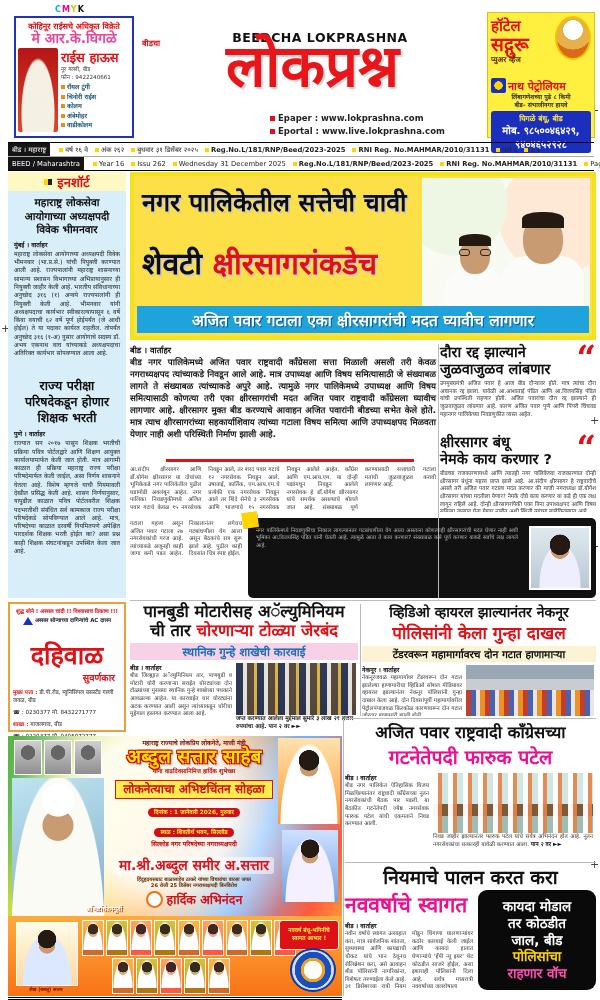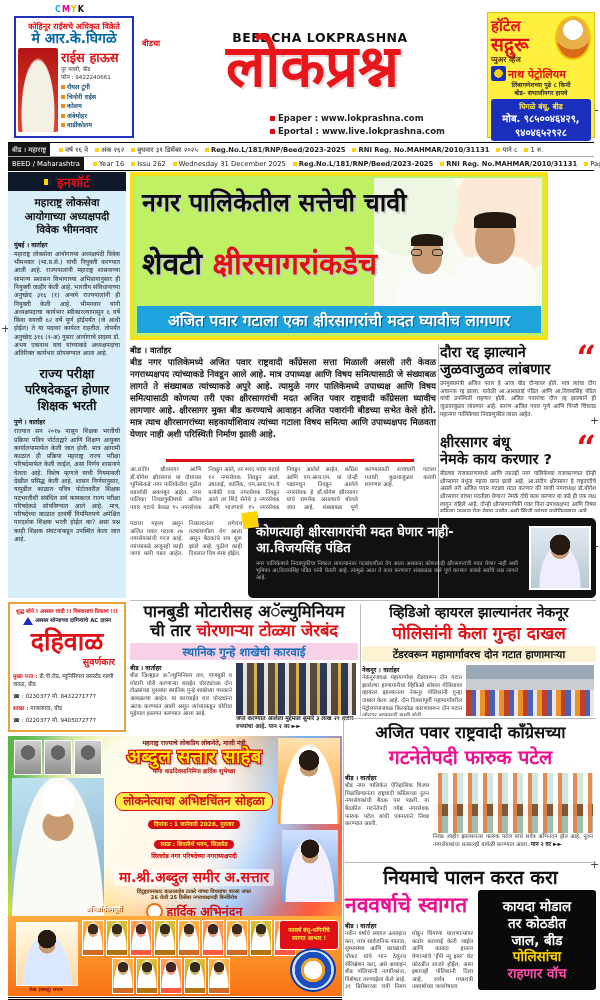--- a/index.html
+++ b/index.html
@@ -13,21 +13,21 @@
   
   .plus{position:absolute;font-size:11px;color:#444}
   .cmyk{font-size:8px;font-weight:bold;letter-spacing:1px}
   .cmyk span:nth-child(1){color:#00aeef}.cmyk span:nth-child(2){color:#ec008c}
   .cmyk span:nth-child(3){color:#d8c400}.cmyk span:nth-child(4){color:#111}
 
   
   .ricead{left:14px;top:16px;width:120px;height:122px;border:2px solid #2233bb;background:#fff;
           box-sizing:border-box;padding:2px;text-align:center}
   .ricead .h{font-size:8px;color:#e01116;font-weight:bold}
-  .ricead .n{font-size:14px;color:#0369a1;font-weight:bold;line-height:1.1}
+  .ricead .n{font-size:14px;color:#ec4899;font-weight:bold;line-height:1.1}
   .ricead .row{display:flex;margin-top:2px;text-align:left}
   .ricebag{width:40px;height:84px;border-radius:2px;flex:none;margin-right:3px;
     background:radial-gradient(ellipse at 50% 78%,#f4f0e4 0 16px,transparent 17px),
                linear-gradient(#b51515,#e0452c)}
   .ricead .shop{font-size:13px;color:#e01116;font-weight:bold}
   .ricead .sm{font-size:5.6px;color:#333;line-height:1.3}
   .ricead li{list-style:none;font-size:6.4px;color:#1a5276;font-weight:bold;line-height:1.5;white-space:nowrap}
   .ricead li::before{content:"";display:inline-block;width:4px;height:4px;background:#f08a1d;margin-right:2px}
   .ricead ul{margin:2px 0 0;padding:0}
 
@@ -38,60 +38,60 @@
   .urls{left:270px;top:112px;font-size:8.5px;font-weight:bold;color:#222;line-height:1.5}
   .urls .sq{display:inline-block;width:5px;height:5px;background:#e01116;margin-right:3px}
 
   .hotelad{left:487px;top:12px;width:108px;height:126px;background:#ffef3e;border:1px solid #d8c020;
            box-sizing:border-box;padding:2px 3px;text-align:left}
   .hotelad .l1{font-size:15px;color:#e01116;font-weight:bold}
   .hotelad .l2{font-size:19px;color:#e01116;font-weight:bold;line-height:1}
   .hotelad .l3{font-size:7.5px;color:#5a2d00;font-weight:bold}
   .saint{position:absolute;right:3px;top:3px;width:32px;height:40px;border-radius:50%;
          border:2px solid #f2c200;background:radial-gradient(circle at 50% 30%,#fff 0 30%,#e8b04a 31% 60%,#d86a1a 61%)}
-  .bprow{display:flex;align-items:center;margin-top:2px}
+  .bprow{display:flex;align-items:center;margin-top:14px}
   .bplogo{width:15px;height:15px;background:#1b2fbf;border-radius:2px;margin-right:2px;flex:none;
           background-image:radial-gradient(circle,#ffd400 0 4px,#1b2fbf 4.5px)}
   .hotelad .np{font-size:11px;color:#e01116;font-weight:bold}
   .hotelad .ad{font-size:6.2px;color:#333;font-weight:bold;text-align:center;line-height:1.25}
   .bluebox{margin-top:2px;background:#1b2fbf;border-radius:3px;padding:2px;text-align:center}
   .bluebox .o{font-size:7.5px;color:#ffe93c;font-weight:bold}
   .bluebox .p{font-size:10px;color:#fff;font-weight:bold}
 
   
   .infobar{left:8px;top:142px;width:586px;border-top:1.6px solid #000;border-bottom:1.6px solid #000}
   .irow{display:flex;align-items:center;height:13px;font-size:6.8px;color:#222;white-space:nowrap}
   .irow+.irow{border-top:1px solid #aaa}
   .icell{display:flex;align-items:center;margin-right:7px}
   .icell .sq{width:4px;height:4px;background:#ffd400;margin-right:2px;flex:none}
   .icell.first{background:#151515;color:#fff;padding:0 4px;margin-right:9px;height:100%;align-items:center}
 
   
-  .inshort-h{left:8px;top:172px;width:118px;height:19px;background:#0f172a;display:flex;align-items:center;justify-content:center}
+  .inshort-h{left:8px;top:172px;width:118px;height:19px;background:#fef9c3;display:flex;align-items:center;justify-content:center}
   .inshort-h .ic{width:8px;height:6px;background:linear-gradient(90deg,#ffd400 50%,#222 50%);margin-right:5px}
   .inshort-h .t{color:#e01116;font-weight:bold;font-size:13px}
   .inshort-box{left:8px;top:191px;width:118px;height:407px;background:#d8eef9;box-sizing:border-box;padding:5px 6px;overflow:hidden}
   .ins-t1{font-size:10.5px;font-weight:bold;text-align:center;line-height:1.3}
-  .ins-t2{font-size:12.5px;font-weight:bold;text-align:center;line-height:1.3;margin-top:8px}
+  .ins-t2{font-size:12.5px;font-weight:bold;text-align:center;line-height:1.3;margin-top:20px}
   .dl{font-size:6.3px;font-weight:bold;margin-top:3px}
   .ins-b{font-size:6.1px;line-height:1.36;text-align:justify;color:#222;margin-top:1px}
 
   .dahiwal{left:8px;top:602px;width:118px;height:130px;border:2px solid #e8a13c;background:#fff;
            box-sizing:border-box;padding:3px;text-align:center}
   .dahiwal .top{font-size:5.4px;color:#e01116;font-weight:bold}
   .dahiwal .sub{font-size:5.4px;color:#223;font-weight:bold;margin-top:1px}
   .dahiwal .tri{display:inline-block;width:0;height:0;border-left:5px solid transparent;border-right:5px solid transparent;
                 border-bottom:8px solid #1b2fbf;vertical-align:middle;margin-right:2px}
-  .dahiwal .nm{font-size:25px;color:#e01116;font-weight:bold;line-height:1.05;margin-top:4px;font-family:Liberation Serif, serif}
+  .dahiwal .nm{font-size:25px;color:#e01116;font-weight:bold;line-height:1.05;margin-top:20px;font-family:Liberation Mono, monospace}
   .dahiwal .tp{font-size:9.5px;color:#e01116;font-weight:bold;text-align:right;padding-right:6px}
   .dahiwal .ad{font-size:5.6px;text-align:left;line-height:1.45;margin-top:4px;color:#222}
   .dahiwal .lab{color:#e01116;font-weight:bold}
 
   
-  .headbox{left:130px;top:172px;width:418px;height:168px;border:4px solid #f3e11c;background:#bef264;box-sizing:border-box}
+  .headbox{left:130px;top:172px;width:466px;height:168px;border:4px solid #f3e11c;background:#fde047;box-sizing:border-box}
   .hphoto{position:absolute;right:2px;top:2px;width:168px;height:130px;
           background:radial-gradient(circle at 20% 20%,#eef7e3 0 30%,transparent 31%),
                      radial-gradient(circle at 80% 30%,#fde9d6 0 35%,transparent 36%),
                      linear-gradient(135deg,#fdfdf6,#f3f8ec)}
   .man{position:absolute;bottom:0}
   .man .torso{position:absolute;bottom:0;left:50%;transform:translateX(-50%);background:#fbfbf9;border-radius:24px 24px 0 0}
   .man .face{position:absolute;left:50%;transform:translateX(-50%);background:#c89b72;border-radius:46%}
   .man .hair{position:absolute;left:50%;transform:translateX(-50%);background:#241a12;border-radius:44% 44% 0 0}
   .glasses{position:absolute;border:1.5px solid #222;border-radius:3px;width:9px;height:5px}
   .h1line{position:absolute;left:8px;top:8px;font-size:25px;font-weight:bold;color:#0c0c0c;
@@ -152,21 +152,21 @@
 
   .vid-h1{font-size:14px;font-weight:bold;text-align:center;white-space:nowrap}
   .vid-h2{font-size:17px;font-weight:bold;color:#e01116;text-align:center;white-space:nowrap}
   .vid-sub{font-size:10.5px;font-weight:bold;text-align:center;background:#fcf3d4;margin-top:2px;padding:1px 0}
 
   .fk-h1{font-size:16.5px;font-weight:bold;text-align:center;white-space:nowrap}
   .fk-h2{font-size:19.5px;font-weight:bold;color:#ec0f8f;text-align:center;white-space:nowrap}
 
   .ny-h1{font-size:19px;font-weight:bold;text-align:center;white-space:nowrap}
   .ny-h2{font-size:21px;font-weight:bold;color:#ec0f8f;white-space:nowrap}
-  .nybox{position:absolute;left:133px;top:26px;width:118px;height:100px;background:#0a0a0a;border-radius:3px;
+  .nybox{position:absolute;left:133px;top:26px;width:118px;height:100px;background:#0a0a0a;border-radius:9px;
          display:flex;flex-direction:column;align-items:center;justify-content:center;line-height:1.25}
   .nybox span{font-size:13.5px;font-weight:bold;color:#fff;white-space:nowrap}
   .nybox span:nth-child(4){color:#ffd400}
   .nybox span:nth-child(5){color:#ff4fb0}
 
   
   .sattar{left:8px;top:736px;width:334px;height:260px;box-sizing:border-box;overflow:hidden;
     background:
       radial-gradient(ellipse at 45% 28%,rgba(255,255,255,.9) 0 28%,transparent 60%),
       linear-gradient(115deg,#57b646 0 8%,#c5de39 18%,#ffe93c 32%,#ff9a2a 48%,#6fb2ff 66%,#ff5a3c 84%,#ffd23c)}
@@ -191,22 +191,22 @@
       radial-gradient(circle at 50% 35%,#c89b72 0 8px,transparent 8.5px),
       radial-gradient(ellipse at 50% 100%,#f5f0ff 0 24px,transparent 25px),
       linear-gradient(#cfe0ff,#6fa0e0)}
   .adc{position:absolute;left:100px;top:3px;width:172px;text-align:center;line-height:1.25}
   .adc .tl{font-size:6.2px;font-weight:bold;color:#7a1010}
   .adc .pill{display:inline-block;background:#e01116;color:#ffe93c;font-weight:bold;font-size:10.5px;
              padding:0 12px;border-radius:9px;border:1px solid #fff;margin-top:1px}
   .adc .nm{font-size:19px;font-weight:bold;color:#ffe100;line-height:1.05;
            text-shadow:-1px -1px 0 #c00,1px -1px 0 #c00,-1px 1px 0 #c00,1px 1px 0 #c00,2px 2px 2px rgba(0,0,0,.35)}
   .adc .gr{font-size:6px;font-weight:bold;color:#b30d0d}
-  .adc .ev{display:inline-block;background:#ffec4d;border:1px solid #e01116;border-radius:8px;color:#d10f15;
-           font-weight:bold;font-size:12px;padding:1px 7px;margin-top:18px}
+  .adc .ev{display:inline-block;background:#ffec4d;border:1px solid #e01116;border-radius:0;color:#d10f15;
+           font-weight:bold;font-size:12px;padding:1px 7px;margin-top:6px}
   .adc .pl2{display:inline-block;background:#d10f15;color:#ffe93c;font-size:5.8px;font-weight:bold;
             border-radius:8px;padding:1px 6px;margin:2px 1px 0}
   .adc .sl{font-size:6.2px;font-weight:bold;color:#c00;margin-top:1px}
   .adc .nm2{display:inline-block;font-size:14px;font-weight:bold;color:#e01116;background:rgba(255,255,255,.55);
             padding:0 5px;border-radius:3px;margin-top:9px}
   .adc .note{font-size:5.1px;font-weight:bold;color:#5a2d00;white-space:pre-line;margin-top:1px}
   .adc .cong{font-size:12.5px;font-weight:bold;color:#d10f15;margin-top:1px}
   .adc .emb{display:inline-block;width:13px;height:13px;border-radius:50%;border:2.5px solid #f07016;
             background:#fff;vertical-align:middle;margin-right:4px}
   .adc .wish{display:inline-block;font-size:5px;font-weight:bold;color:#fff;background:rgba(190,70,0,.6);
@@ -430,21 +430,20 @@
   <div class="abs q" style="top:434px;height:82px">
     <div style="position:relative">
       <div class="qt"><span>क्षीरसागर बंधू</span><br><span>नेमके काय करणार ?</span></div>
       <div class="qmark">“</div>
     </div>
     <div class="qb clip" style="height:42px">बीडच्या राजकारणामध्ये आणि त्यातही नगर पालिकेच्या राजकारणात दोन्ही क्षीरसागर बंधूंना महत्त्व प्राप्त झाले आहे. आ.संदीप क्षीरसागर हे राष्ट्रवादीचे असले तरी अजित पवार गटाला मदत करणार की माजी नगराध्यक्ष डॉ.योगेश क्षीरसागर यांच्या मदतीला येणार? नेमके दोघे काय करणार या कडे ही एक लक्ष लागून राहिले आहे. दोन्ही क्षीरसागरांपैकी एका विना उपाध्यक्षपद आणि विषय समित्या ताब्यात घेता येणार नाहीत अशी स्थिती त्यांच्या बालेकिल्ल्यात आहे.</div>
   </div>
 
   <div class="abs pandit">
     <div class="fold"></div>
-    <div class="pt">कोणत्याही क्षीरसागरांची मदत घेणार नाही-आ.विजयसिंह पंडित</div>
     <div class="pb clip" style="height:24px">नगर पालिकेमध्ये निवडणुकीचा निकाल लागल्यानंतर गटबांधणीला वेग आला असताना कोणत्याही क्षीरसागरांची मदत घेणार नाही अशी भूमिका आ.विजयसिंह पंडित यांनी घेतली आहे. त्यामुळे आता ते काय करणार? संख्याबळ कसे पूर्ण करणार याकडे सर्वांचे लक्ष लागले आहे.</div>
     <div class="pframe">
         <div class="pface"></div>
       </div>
   </div>
 
   <div class="abs clip" style="left:130px;top:602px;width:228px;height:132px">
     <div class="story-h1">पानबुडी मोटारीसह अॅल्युमिनियम</div>
     <div class="story-h1"><span>ची तार </span><span class="red">चोरणाऱ्या टोळ्या जेरबंद</span></div>
     <div class="pinkband">स्थानिक गुन्हे शाखेची कारवाई</div>

